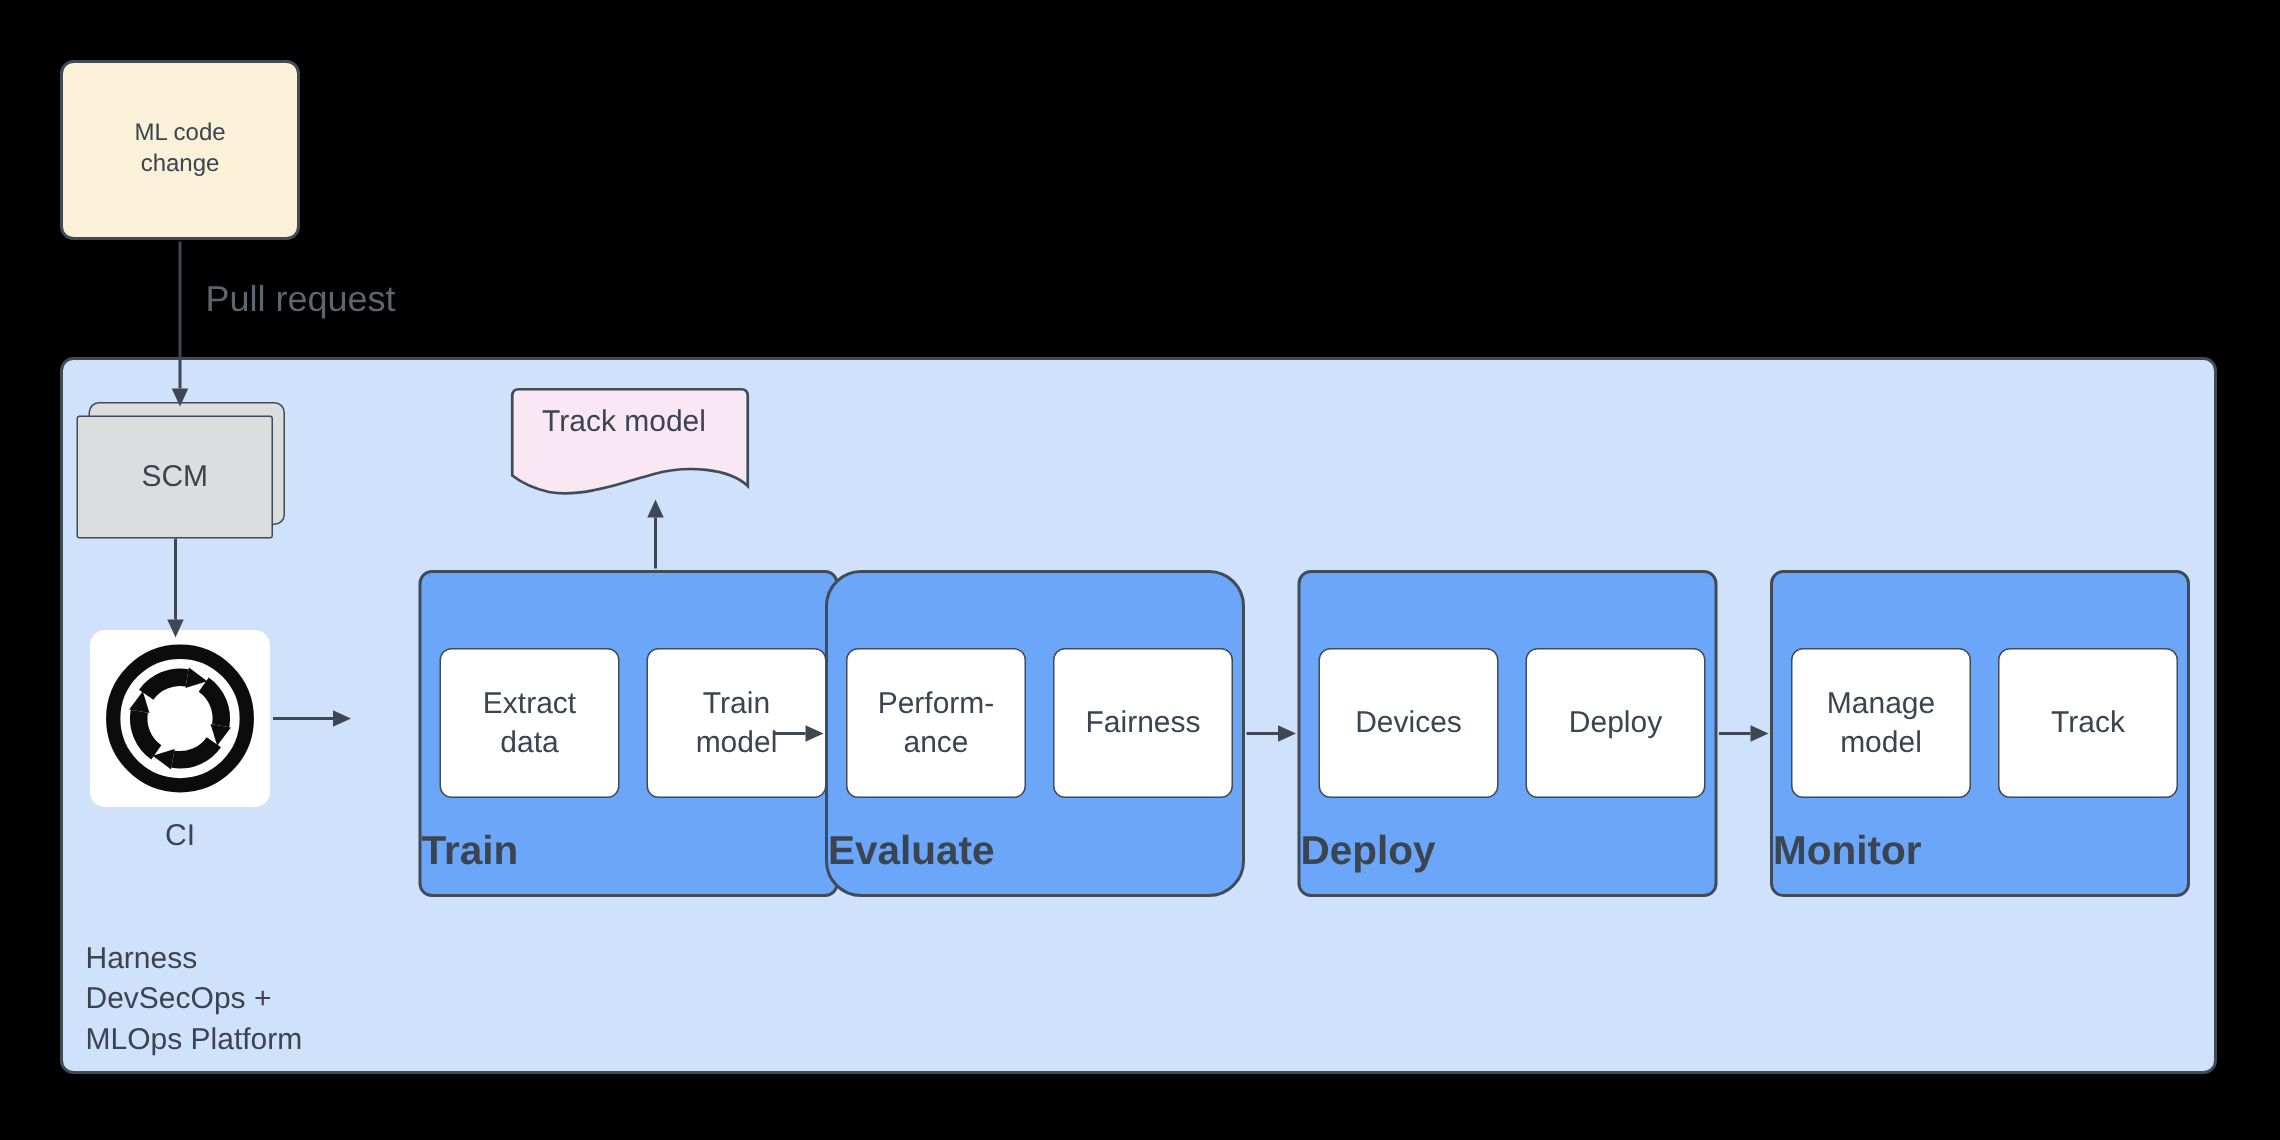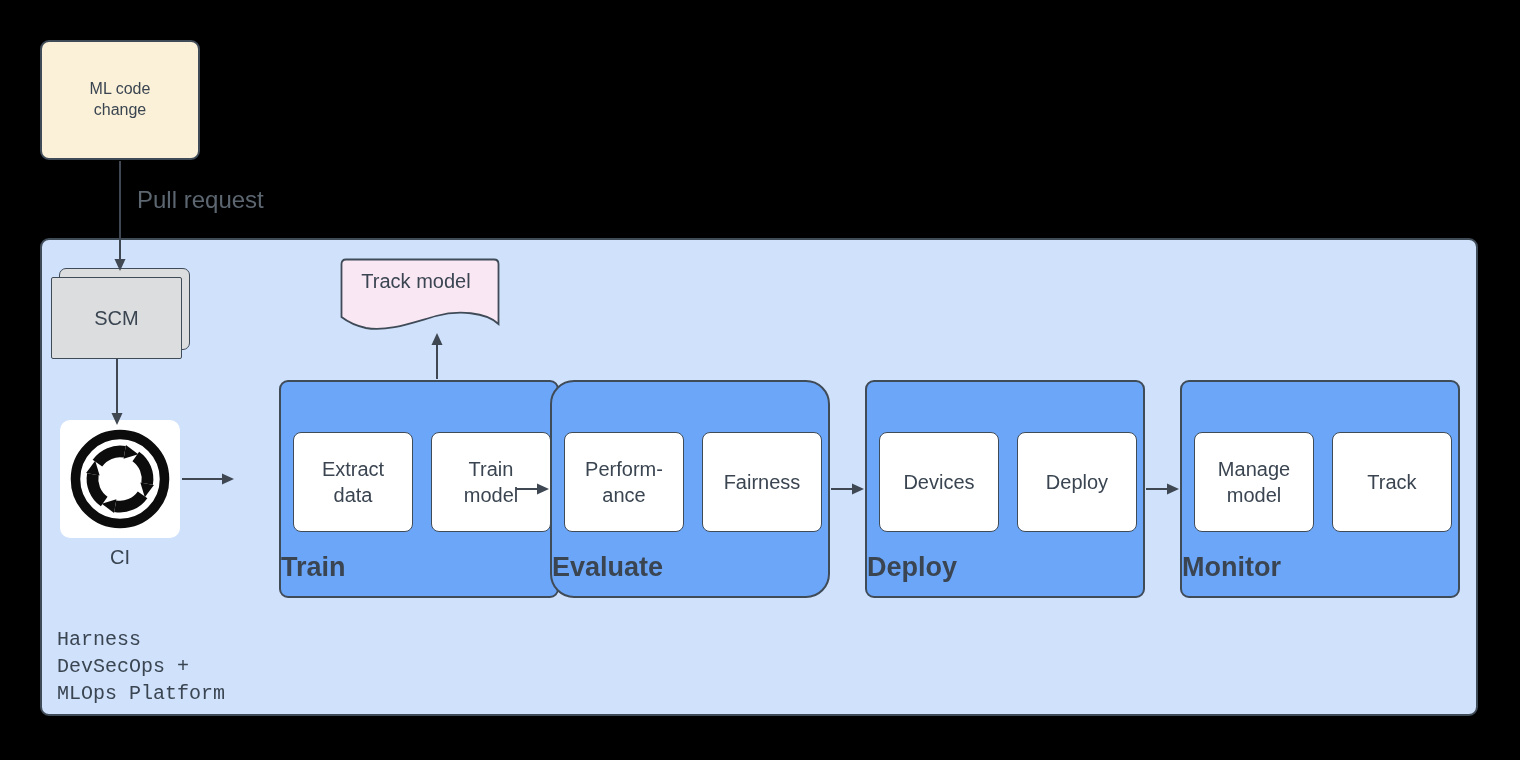--- a/index.html
+++ b/index.html
@@ -45,21 +45,21 @@
   }
   
   .platform{
     position:absolute;left:40px;top:238px;width:1438px;height:478px;
     background:var(--platform-fill);
     border:2px solid var(--node-border);
     border-radius:9px;
   }
   .platform-label{
     position:absolute;left:57px;top:626px;
-    font-size:20px;line-height:27px;color:var(--text-dark);font-family:Liberation Mono, monospace;
+    font-size:20px;line-height:27px;color:var(--text-dark);
   }
   
   .scm-back{
     position:absolute;left:59px;top:268px;width:131px;height:82px;
     background:var(--scm-gray);
     border:1.5px solid var(--node-border);
     border-radius:7px;
   }
   .scm-front{
     position:absolute;left:51px;top:277px;width:131px;height:82px;

